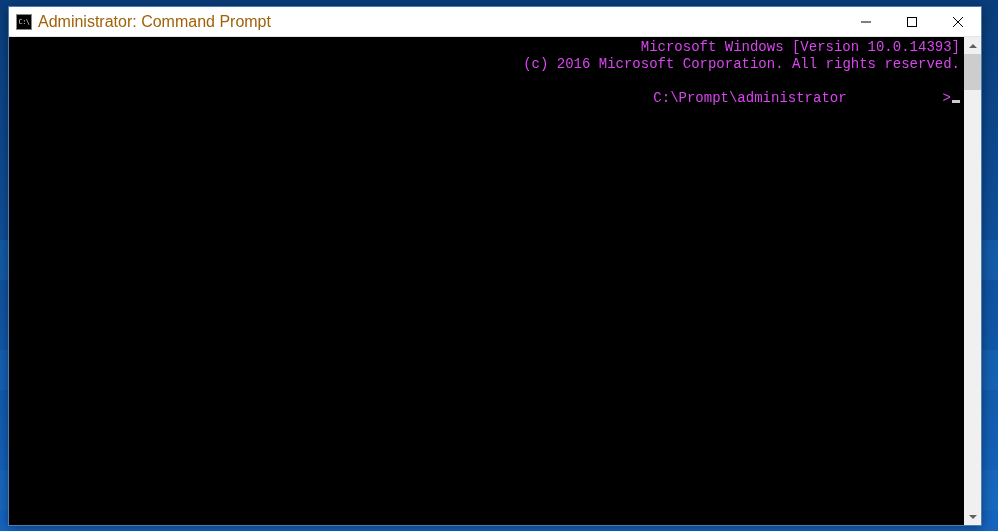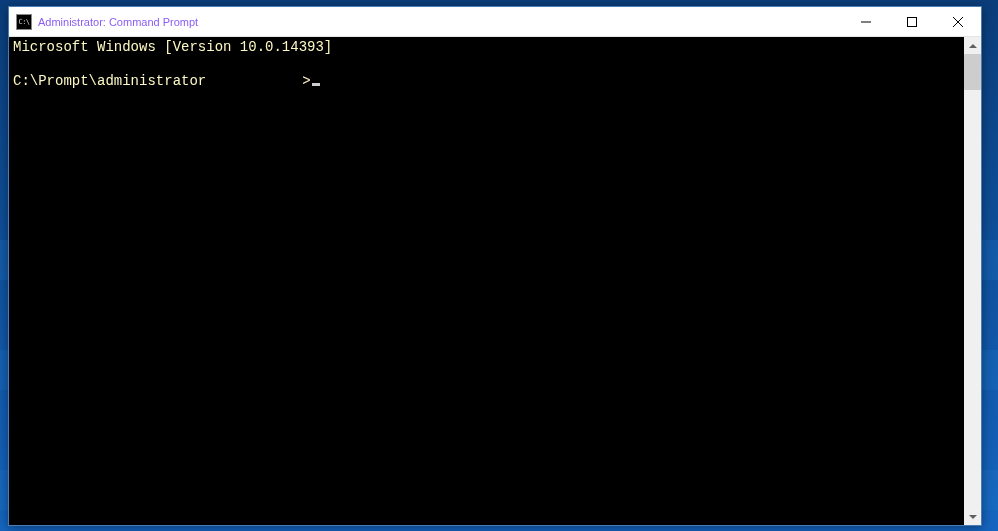--- a/index.html
+++ b/index.html
@@ -52,22 +52,22 @@
       border: 1px solid #888;
       display: flex;
       align-items: center;
       justify-content: center;
       font-size: 7px;
       font-family: Consolas, monospace;
       color: #ccc;
       letter-spacing: -0.5px;
     }
     .titlebar-text {
-      font-size: 11px;
-      color: #8b5cf6;
+      font-size: 16px;
+      color: #a16207;
       flex: 1;
     }
     .titlebar-controls {
       display: flex;
       height: 100%;
     }
     .tb-btn {
       width: 46px;
       height: 100%;
       display: flex;
@@ -82,27 +82,28 @@
     .tb-btn svg { width: 10px; height: 10px; }
 
     .client-area {
       flex: 1;
       display: flex;
       background: #000;
     }
     .terminal {
       flex: 1;
       background: #000000;
-      color: #fef9c3;
+      color: #d946ef;
       font-family: Consolas, "Courier New", monospace;
       font-size: 14px;
       line-height: 17px;
       padding: 2px 4px;
       white-space: pre;
       overflow: hidden;
+      text-align: right;
     }
     .terminal .line { display: block; min-height: 17px; }
     .prompt-caret {
       margin-left: 96px;
     }
     .cursor {
       display: inline-block;
       width: 8px;
       height: 3px;
       background: #cccccc;
@@ -165,21 +166,21 @@
       </button>
       <button class="tb-btn close">
         <svg viewBox="0 0 10 10">
             <path d="M0 0 L10 10 M10 0 L0 10" stroke="currentColor" stroke-width="1" fill="none"></path>
           </svg>
       </button>
     </div>
   </div>
 
   <div class="client-area">
-    <div class="terminal"><span class="line">Microsoft Windows [Version 10.0.14393]</span><span class="line"></span><span class="line"><span>C:\Prompt\administrator</span><span class="prompt-caret">&gt;</span><span class="cursor"></span></span></div>
+    <div class="terminal"><span class="line">Microsoft Windows [Version 10.0.14393]</span><span class="line">(c) 2016 Microsoft Corporation. All rights reserved.</span><span class="line"></span><span class="line"><span>C:\Prompt\administrator</span><span class="prompt-caret">&gt;</span><span class="cursor"></span></span></div>
 
     <div class="scrollbar">
       <button class="sb-btn">
         <svg viewBox="0 0 8 8">
             <path d="M0 6 L4 2 L8 6 Z"></path>
           </svg>
       </button>
       <div class="sb-track">
         <div class="sb-thumb"></div>
       </div>

